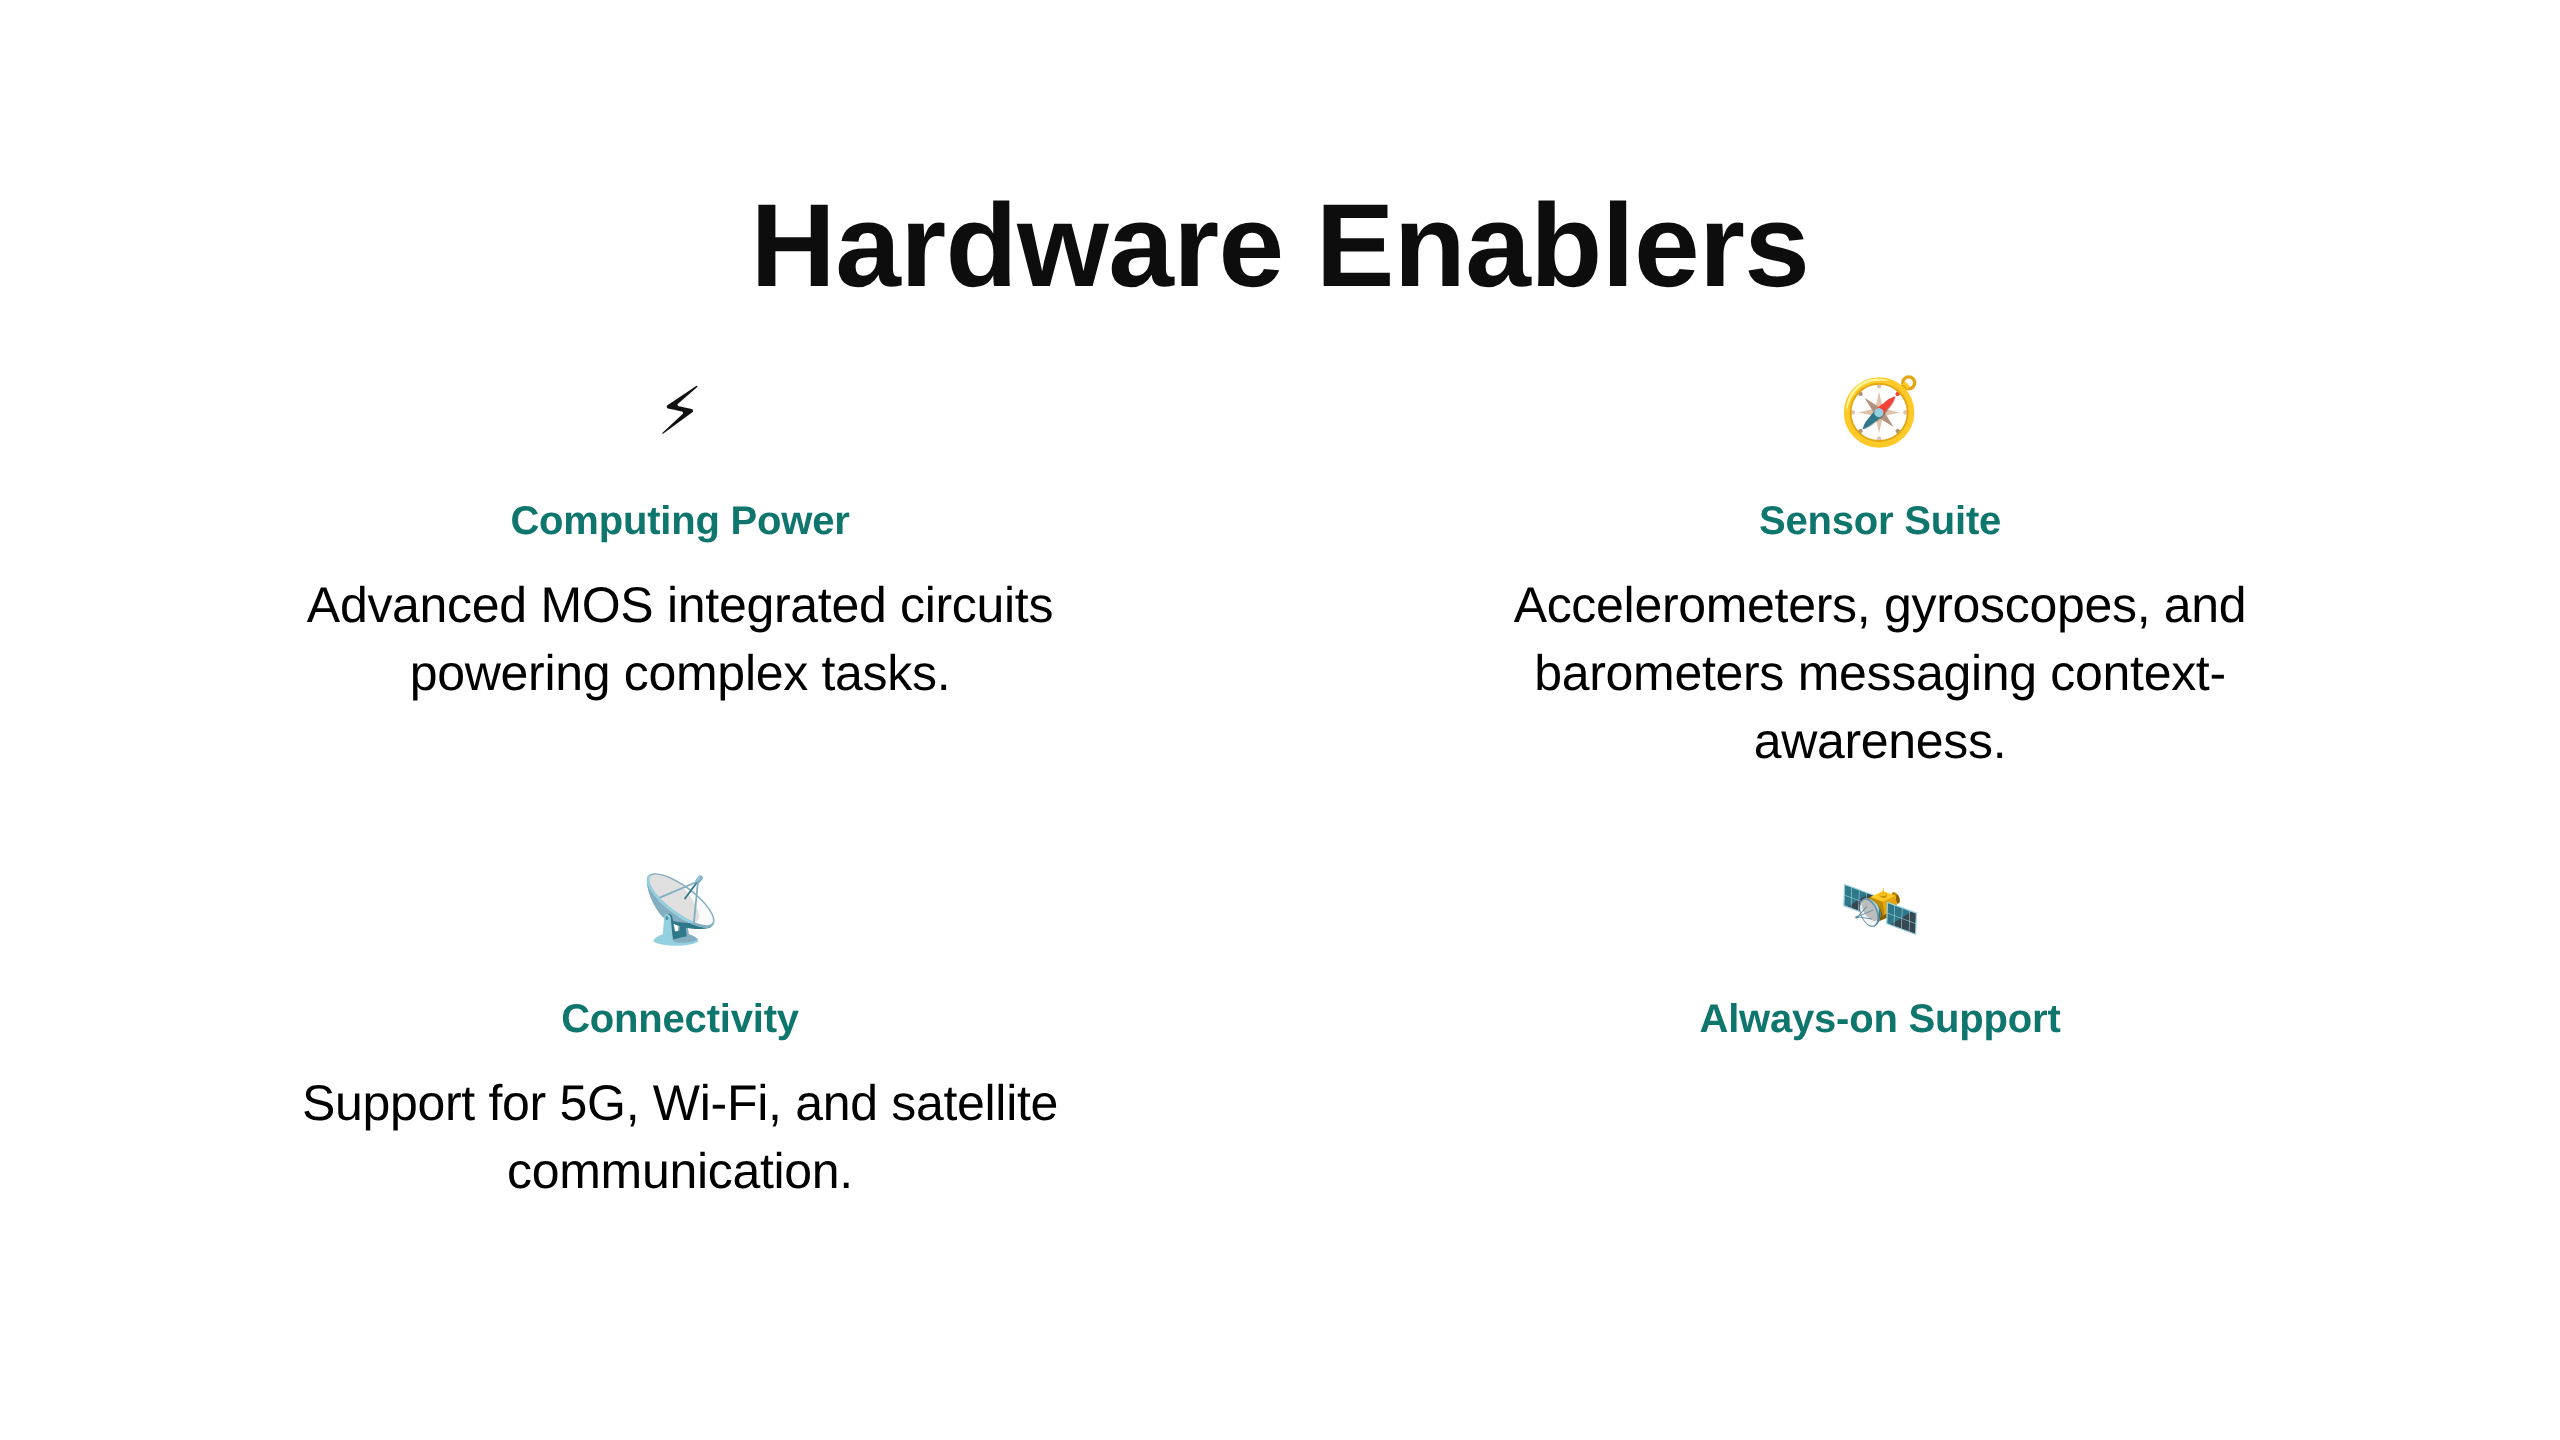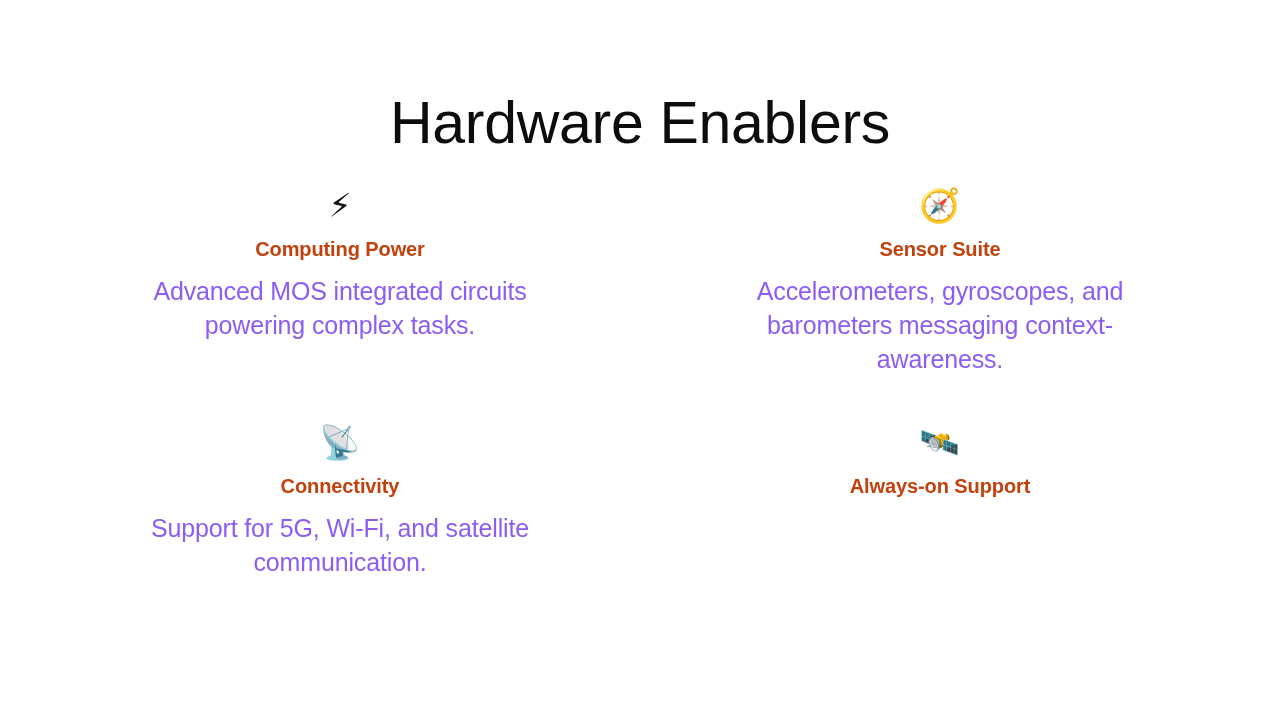--- a/index.html
+++ b/index.html
@@ -23,21 +23,21 @@
     box-sizing: border-box;
   }
 
   .slide-title {
     position: absolute;
     top: 52px;
     left: 0;
     width: 1280px;
     text-align: center;
     font-size: 59px;
-    font-weight: 400;
+    font-weight: 700;
     letter-spacing: -0.3px;
     line-height: 1.08;
     color: #0d0d0d;
     white-space: nowrap;
   }
 
   .grid {
     position: absolute;
     top: 186px;
     left: 40px;
@@ -61,36 +61,36 @@
   .card-icon {
     font-size: 33px;
     line-height: 40px;
     height: 42px;
     display: block;
     font-family: "DejaVu Sans", "Liberation Sans", sans-serif;
     user-select: none;
   }
 
   .card-heading {
-    margin-top: 8px;
+    margin-top: 20px;
     font-size: 20px;
     font-weight: 700;
     letter-spacing: -0.1px;
     line-height: 26px;
-    color: #c2410c;
+    color: #0f766e;
     white-space: nowrap;
   }
 
   .card-body {
     margin-top: 12px;
     font-size: 25px;
     font-weight: 300;
     line-height: 34px;
     letter-spacing: -0.15px;
-    color: #8b5cf6;
+    color: #000000;
     max-width: 470px;
   }
 
   
   .card.col-left .card-body { max-width: 460px; }
   .card.col-right .card-body { max-width: 455px; }
 </style>
 </head>
 <body>
 

